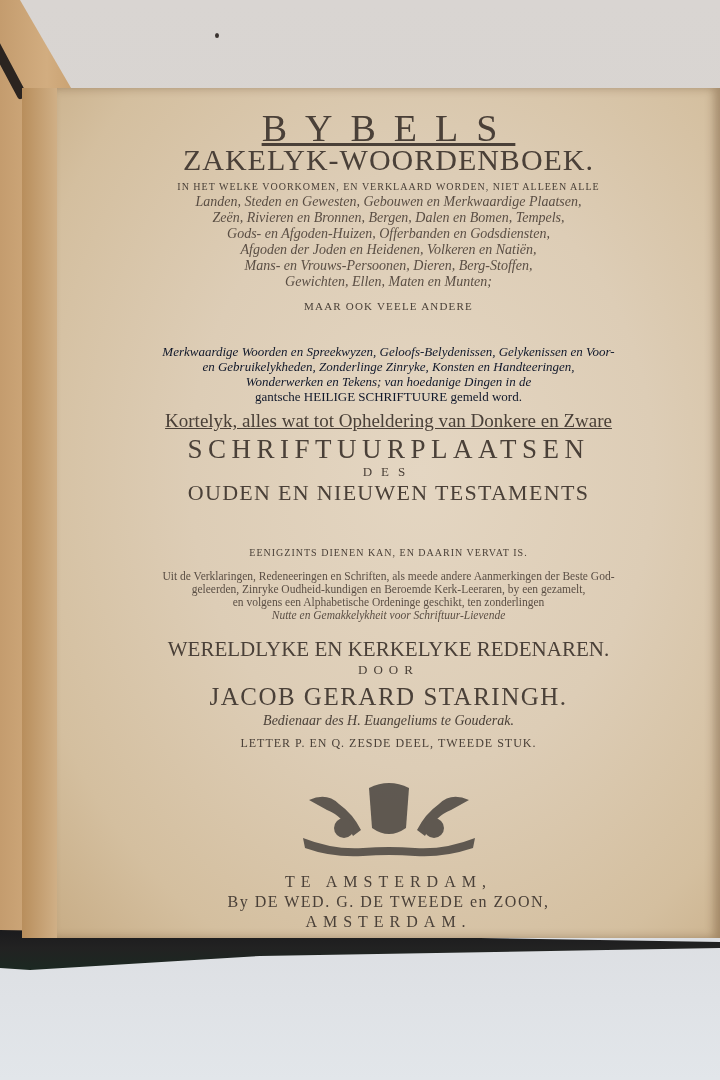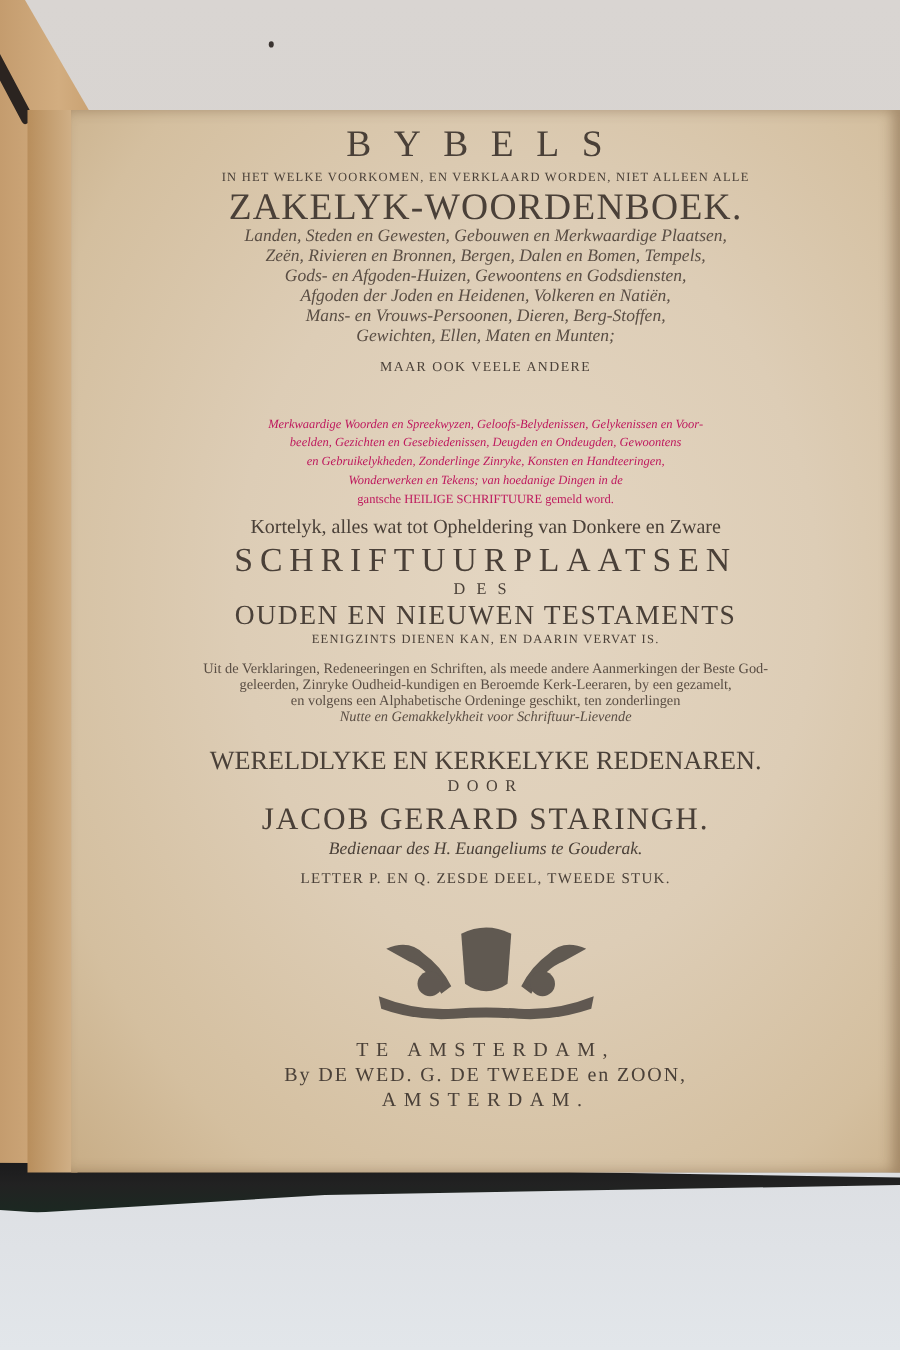--- a/index.html
+++ b/index.html
@@ -15,31 +15,31 @@
     background:linear-gradient(180deg,#1b1b1d 0%,#222 40%,#1a2a22 100%);
     clip-path:polygon(0 0,720px 12px,720px 18px,260px 26px,30px 40px,0 38px);}
   .page{position:absolute;left:57px;top:88px;width:663px;height:850px;
     background:radial-gradient(ellipse at 55% 45%,#e4d6c2 0%,#ddcdb6 45%,#d4bf9f 80%,#c8ad86 100%);
     box-shadow:-6px 0 10px rgba(80,50,20,.35) inset;}
   .page-edge{position:absolute;left:22px;top:88px;width:40px;height:850px;
     background:linear-gradient(90deg,#b88e5c,#d3b48c);}
   .tp{position:absolute;left:57px;top:100px;width:663px;text-align:center;color:#4a4038;}
   .l{display:block;white-space:nowrap;}
   .it{font-style:italic;}
-  .t1{font-size:30px;letter-spacing:18px;line-height:32px;}
+  .t1{font-size:38px;letter-spacing:18px;margin-top:12px;line-height:32px;text-decoration:underline;}
   .t2{font-size:30px;letter-spacing:1px;line-height:32px;}
   .t3{font-size:10px;letter-spacing:1px;text-transform:uppercase;margin-top:4px;line-height:14px;}
   .it-block{font-size:14px;line-height:16px;color:#5a4e44;}
   .sm{font-size:11px;letter-spacing:1.2px;text-transform:uppercase;margin:10px 0 4px;}
-  .body13{font-size:10px;line-height:15px;color:#be185d;margin-top:32px;}
-  .kort{font-size:16px;margin-top:6px;}
+  .body13{font-size:13px;line-height:15px;color:#0f172a;margin-top:32px;}
+  .kort{font-size:19px;margin-top:6px;text-decoration:underline;}
   .big1{font-size:27px;letter-spacing:5.5px;line-height:30px;margin-top:2px;}
   .des{font-size:13px;letter-spacing:9px;line-height:16px;}
   .big2{font-size:22px;letter-spacing:1.3px;line-height:26px;}
-  .eenig{font-size:10px;letter-spacing:1px;text-transform:uppercase;line-height:14px;}
+  .eenig{font-size:10px;letter-spacing:1px;text-transform:uppercase;line-height:14px;margin-top:40px;}
   .uit{font-size:11.5px;line-height:13px;margin-top:10px;color:#5a4e44;text-align:center;}
   .wer{font-size:21px;line-height:26px;margin-top:14px;}
   .door{font-size:13px;letter-spacing:6px;line-height:16px;}
   .auth{font-size:25px;letter-spacing:1.5px;line-height:30px;margin-top:4px;}
   .bed{font-size:14px;font-style:italic;line-height:18px;}
   .let{font-size:12px;letter-spacing:1px;line-height:18px;margin-top:4px;}
   .orn{display:block;margin:26px auto 14px;width:180px;height:80px;}
   .imp1{font-size:16px;letter-spacing:6px;line-height:20px;}
   .imp2{font-size:16px;letter-spacing:1.5px;line-height:20px;}
   .imp3{font-size:16px;letter-spacing:6px;line-height:20px;}
@@ -51,34 +51,33 @@
 <div class="dot"></div>
 <div class="left-leaf">
   <div class="strap"></div>
 </div>
 <div class="board"></div>
 <div class="page-edge"></div>
 <div class="page"></div>
 
 <div class="tp">
   <span class="l t1">BYBELS</span>
+  <span class="l t2">ZAKELYK-WOORDENBOEK.</span>
   <span class="l t3">in het welke voorkomen, en verklaard worden, niet alleen alle</span>
-  <span class="l t2">ZAKELYK-WOORDENBOEK.</span>
   <div class="it-block it">
     <span class="l">Landen, Steden en Gewesten, Gebouwen en Merkwaardige Plaatsen,</span>
     <span class="l">Zeën, Rivieren en Bronnen, Bergen, Dalen en Bomen, Tempels,</span>
-    <span class="l">Gods- en Afgoden-Huizen, Gewoontens en Godsdiensten,</span>
+    <span class="l">Gods- en Afgoden-Huizen, Offerbanden en Godsdiensten,</span>
     <span class="l">Afgoden der Joden en Heidenen, Volkeren en Natiën,</span>
     <span class="l">Mans- en Vrouws-Persoonen, Dieren, Berg-Stoffen,</span>
     <span class="l">Gewichten, Ellen, Maten en Munten;</span>
   </div>
   <span class="l sm">maar ook veele andere</span>
   <div class="body13 it">
     <span class="l">Merkwaardige Woorden en Spreekwyzen, Geloofs-Belydenissen, Gelykenissen en Voor-</span>
-    <span class="l">beelden, Gezichten en Gesebiedenissen, Deugden en Ondeugden, Gewoontens</span>
     <span class="l">en Gebruikelykheden, Zonderlinge Zinryke, Konsten en Handteeringen,</span>
     <span class="l">Wonderwerken en Tekens; van hoedanige Dingen in de</span>
     <span class="l" style="font-style:normal">gantsche HEILIGE SCHRIFTUURE gemeld word.</span>
   </div>
   <span class="l kort">Kortelyk, alles wat tot Opheldering van Donkere en Zware</span>
   <span class="l big1">SCHRIFTUURPLAATSEN</span>
   <span class="l des">DES</span>
   <span class="l big2">OUDEN EN NIEUWEN TESTAMENTS</span>
   <span class="l eenig">eenigzints dienen kan, en daarin vervat is.</span>
   <div class="uit">

